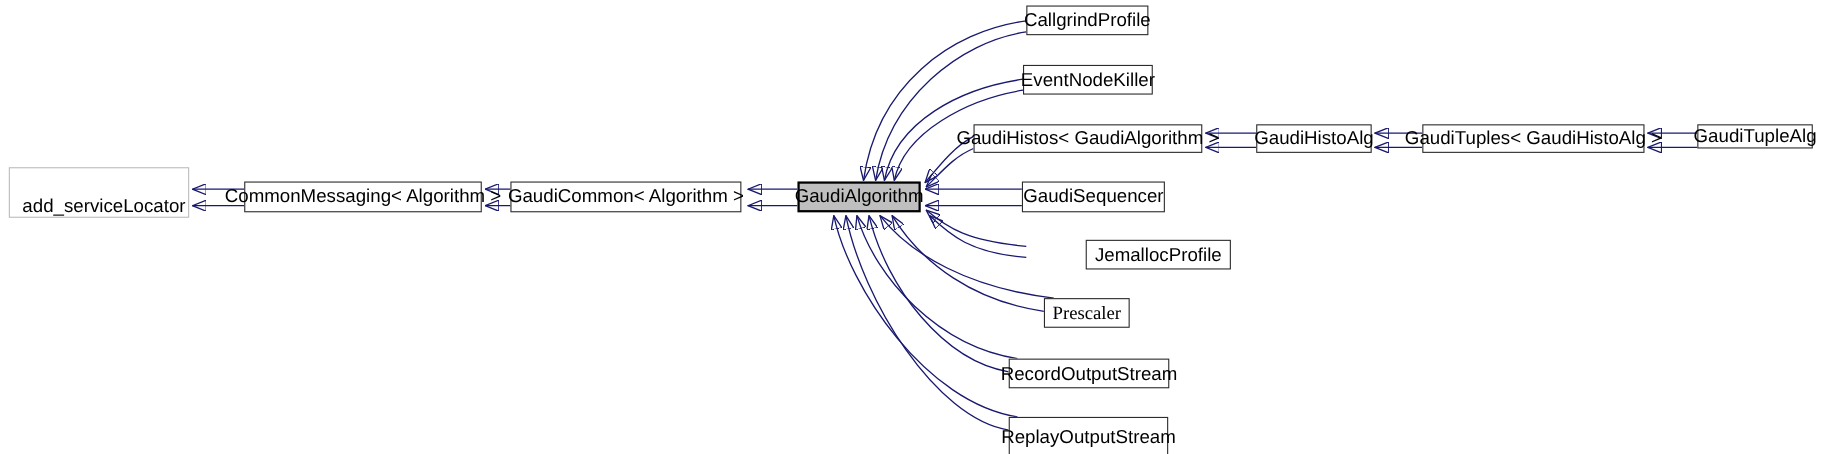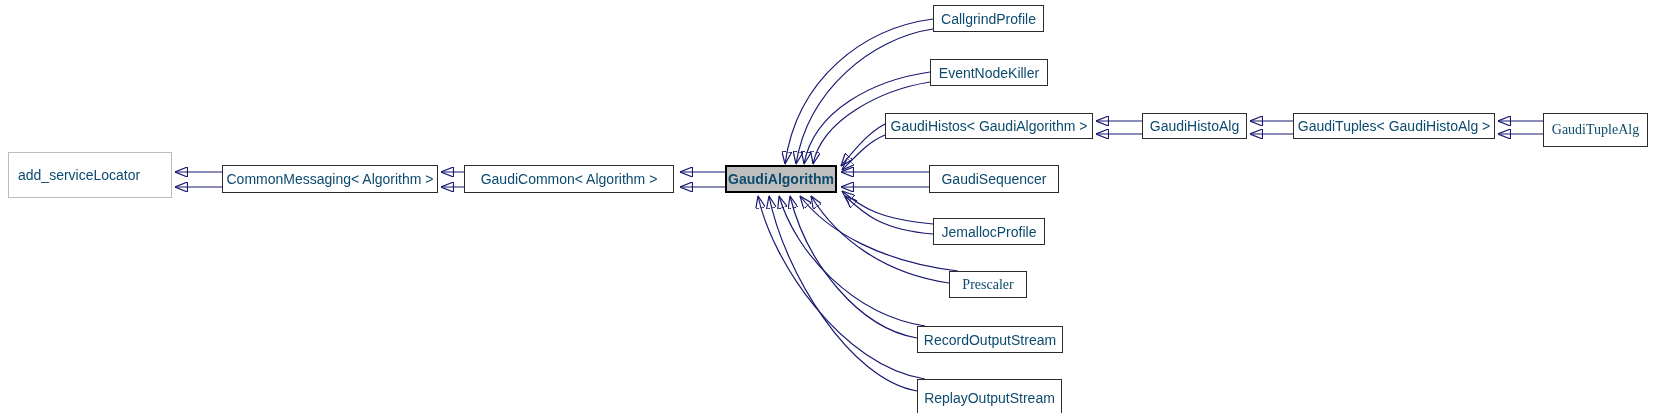--- a/index.html
+++ b/index.html
@@ -24,38 +24,37 @@
   .edges-svg path {
     fill: none;
     stroke: #191970;
     stroke-width: 1.2;
   }
   .node {
     position: absolute;
     box-sizing: border-box;
     background: #ffffff;
     border: 1.5px solid #2b2b2b;
-    color: #0c4a6e;
-    font-size: 14px;
+    color: #000000;
+    font-size: 17px;
     display: flex;
     align-items: center;
     justify-content: center;
     white-space: nowrap;
     cursor: pointer;
   }
   .node.current {
     background: #bfbfbf;
     border: 2px solid #000000;
     cursor: default;
-    font-weight: bold;
   }
   .node.external {
     border: 1.5px solid #bcbcbc;
-    flex-direction: column;
-    align-items: flex-start;
+    flex-direction: row;
+    align-items: flex-end;
     justify-content: center;
     padding-left: 9px;
     line-height: 19px;
     cursor: default;
   }
 </style>
 </head>
 <body>
 
 <div class="diagram">
@@ -123,25 +122,25 @@
   <div class="node" style="left:933px; top:5px; width:111px; height:27px;">CallgrindProfile</div>
 
   <div class="node" style="left:930px; top:59px; width:118px; height:27px;">EventNodeKiller</div>
 
   <div class="node" style="left:885px; top:113px; width:208px; height:26px;">GaudiHistos&lt; GaudiAlgorithm &gt;</div>
 
   <div class="node" style="left:1142px; top:113px; width:105px; height:26px;">GaudiHistoAlg</div>
 
   <div class="node" style="left:1293px; top:113px; width:202px; height:26px;">GaudiTuples&lt; GaudiHistoAlg &gt;</div>
 
-  <div class="node" style="left:1543px; top:113px; width:105px; height:34px;font-family:Liberation Serif, serif;">GaudiTupleAlg</div>
+  <div class="node" style="left:1543px; top:113px; width:105px; height:22px;">GaudiTupleAlg</div>
 
   <div class="node" style="left:929px; top:165px; width:130px; height:28px;">GaudiSequencer</div>
 
-  <div class="node" style="left:933px; top:218px; width:112px; height:27px;">JemallocProfile</div>
+  <div class="node" style="left:987px; top:218px; width:132px; height:27px;">JemallocProfile</div>
 
   <div class="node" style="left:949px; top:271px; width:78px; height:27px;font-family:Liberation Serif, serif;">Prescaler</div>
 
   <div class="node" style="left:917px; top:326px; width:146px; height:27px;">RecordOutputStream</div>
 
   <div class="node" style="left:917px; top:379px; width:145px; height:37px;">ReplayOutputStream</div>
 
 </div>
 
 </body></html>

